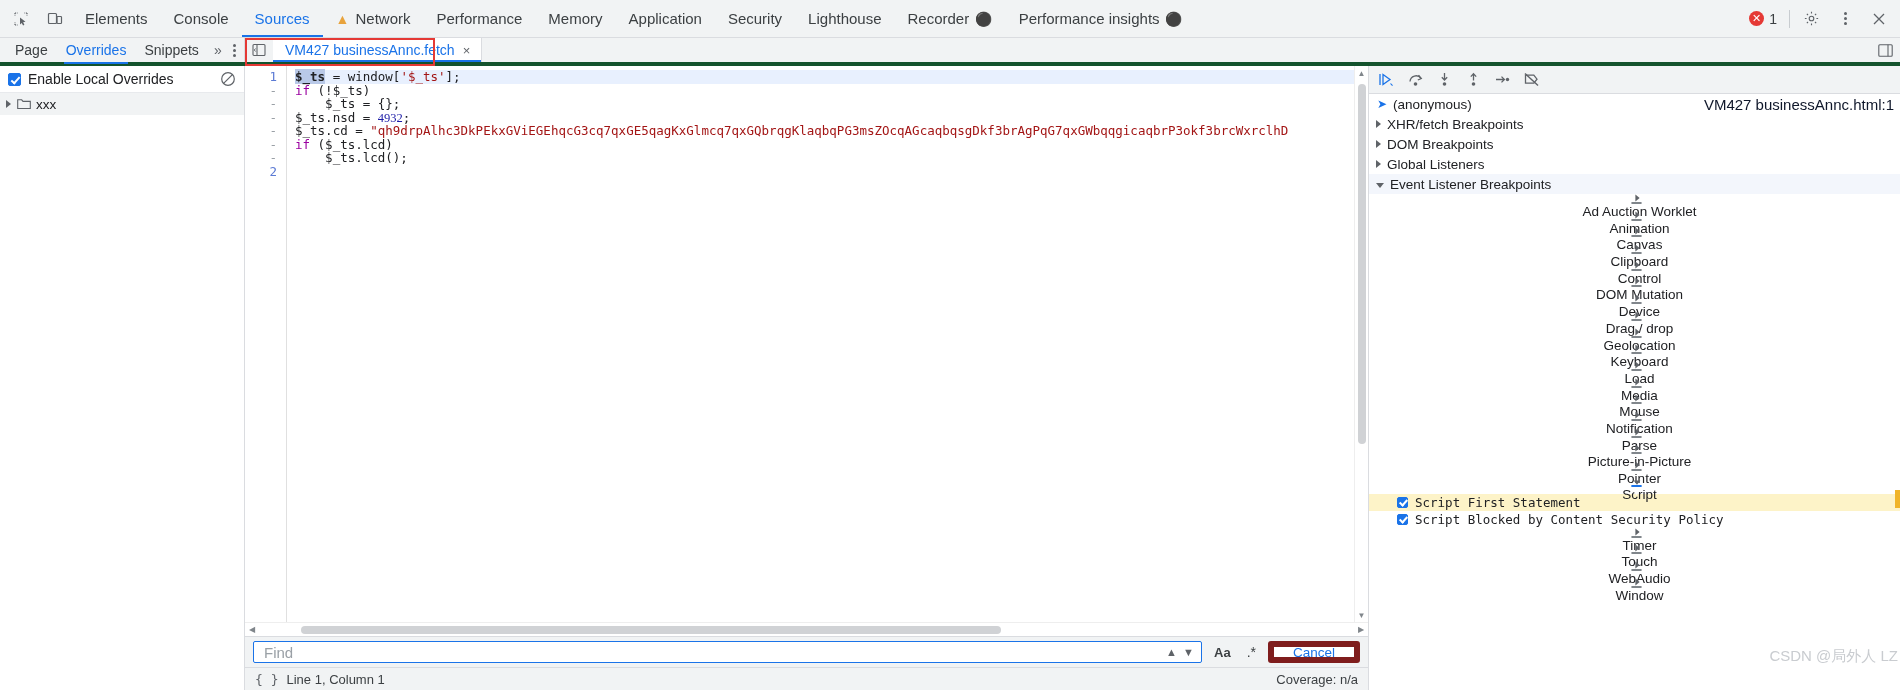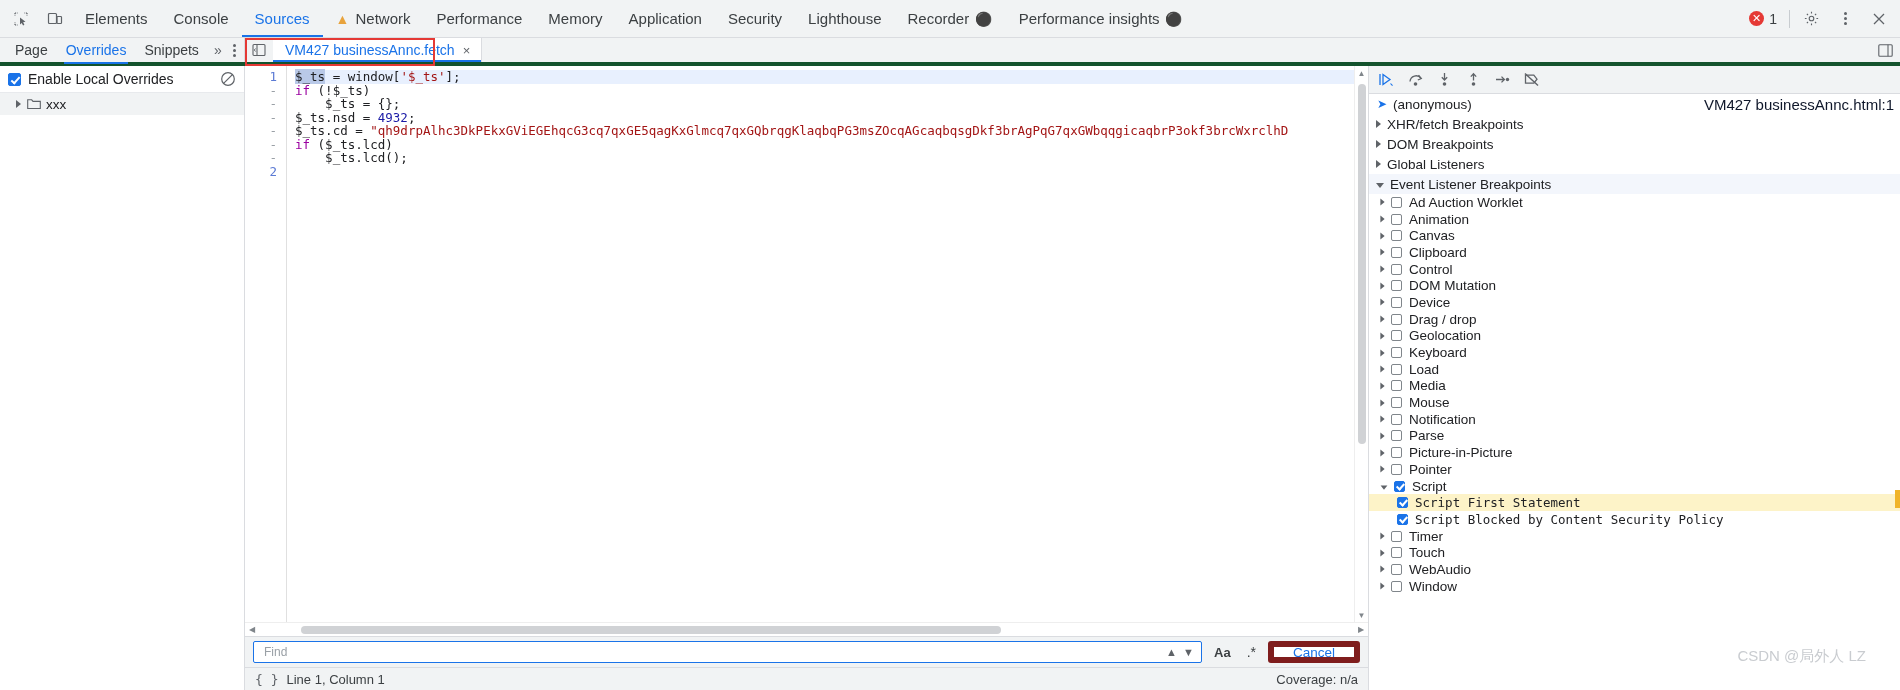--- a/index.html
+++ b/index.html
@@ -166,21 +166,21 @@
   .cb.checked::after {
     content: ""; position: absolute;
     left: 4px; top: 1px; width: 3px; height: 7px;
     border: solid #fff; border-width: 0 2px 2px 0;
     transform: rotate(42deg);
   }
   .ovr-label { flex: 1; color: #202124; }
   .clear-icon { color: #5f6368; cursor: pointer; }
   .tree-row {
     height: 22px; display: flex; align-items: center; gap: 5px;
-    padding-left: 16px; background: #f1f3f4; cursor: pointer;
+    padding-left: 6px; background: #f1f3f4; cursor: pointer;
   }
   .tri {
     width: 0; height: 0;
     border-left: 5px solid #5f6368;
     border-top: 4px solid transparent;
     border-bottom: 4px solid transparent;
     margin-right: 1px;
   }
   .folder-ico { color: #5f6368; display: flex; }
   .tree-label { color: #202124; font-size: 13.5px; }
@@ -213,23 +213,23 @@
     line-height: 13.5px;
     white-space: pre;
     overflow: hidden;
     color: #202124;
     position: relative;
   }
   .cline { height: 13.5px; }
   .cline.cur { background: #e8f0fe; box-shadow: 0 0 0 0 #c6dafc; }
   .tok-var { color: #202124; }
   .tok-kw2 { color: #9a00a0; }
-  .tok-num { color: #1a1aa6; }
+  .tok-num { color: #1a1aa6; font-family: Liberation Serif, serif; }
   .tok-str { color: #a31515; }
-  .sel { background: #b9c9e8; }
+  .sel { background: #b9c9e8; font-weight: bold; }
 
   .vscroll {
     width: 14px; min-width: 14px;
     background: #fff;
     border-left: 1px solid #eee;
     position: relative;
   }
   .vthumb {
     position: absolute; left: 3px; width: 8px;
     background: #d0d2d5; border-radius: 4px;
@@ -259,21 +259,21 @@
     flex: 1;
     height: 22px;
     background: #fff;
     border: 1px solid #1a73e8;
     border-radius: 2px;
     display: flex; align-items: center;
     padding: 0 4px 0 8px;
   }
   .find-input {
     flex: 1; border: none; outline: none;
-    font-size: 12px;
+    font-size: 15px;
     font-family: "Liberation Sans", sans-serif;
     color: #202124;
     background: transparent;
     height: 18px;
   }
   .find-input::placeholder { color: #9aa0a6; }
   .nav-arrow {
     width: 17px; text-align: center; color: #5f6368;
     cursor: pointer; font-size: 11px;
   }
@@ -361,20 +361,21 @@
     border-right: 4px solid transparent;
     border-top: 5px solid #5f6368;
     border-bottom: none;
     margin-top: 2px;
   }
   .elb-row {
     height: 16.7px; display: flex; align-items: center;
     padding-left: 10px;
     font-size: 13.5px; color: #202124;
     cursor: pointer;
+    flex-direction: column;
   }
   .elb-row .tri-s { transform: scale(0.85); }
   .cb-sm {
     width: 11px; height: 11px; min-width: 11px;
     border: 1px solid #80868b; border-radius: 2px;
     background: #fff; position: relative; margin-right: 7px;
     cursor: pointer;
   }
   .cb-sm.checked { background: #1a73e8; border-color: #1a73e8; }
   .cb-sm.checked::after {
@@ -392,21 +393,21 @@
     cursor: pointer;
   }
   .elb-child.hl { background: #fdf3c8; }
   .dbg-scroll {
     position: absolute; right: 0; top: 0; width: 5px; bottom: 0;
   }
   .dbg-thumb { position: absolute; right: 0; width: 5px; background: #f0b429; }
 
   .watermark {
     position: absolute;
-    right: 34px; bottom: 24px;
+    right: 2px; bottom: 24px;
     color: #c9ccd0;
     font-size: 15px;
     font-family: "Liberation Sans", sans-serif;
     pointer-events: none;
     user-select: none;
   }
   svg { display: block; }
 </style>
 </head>
 <body>

